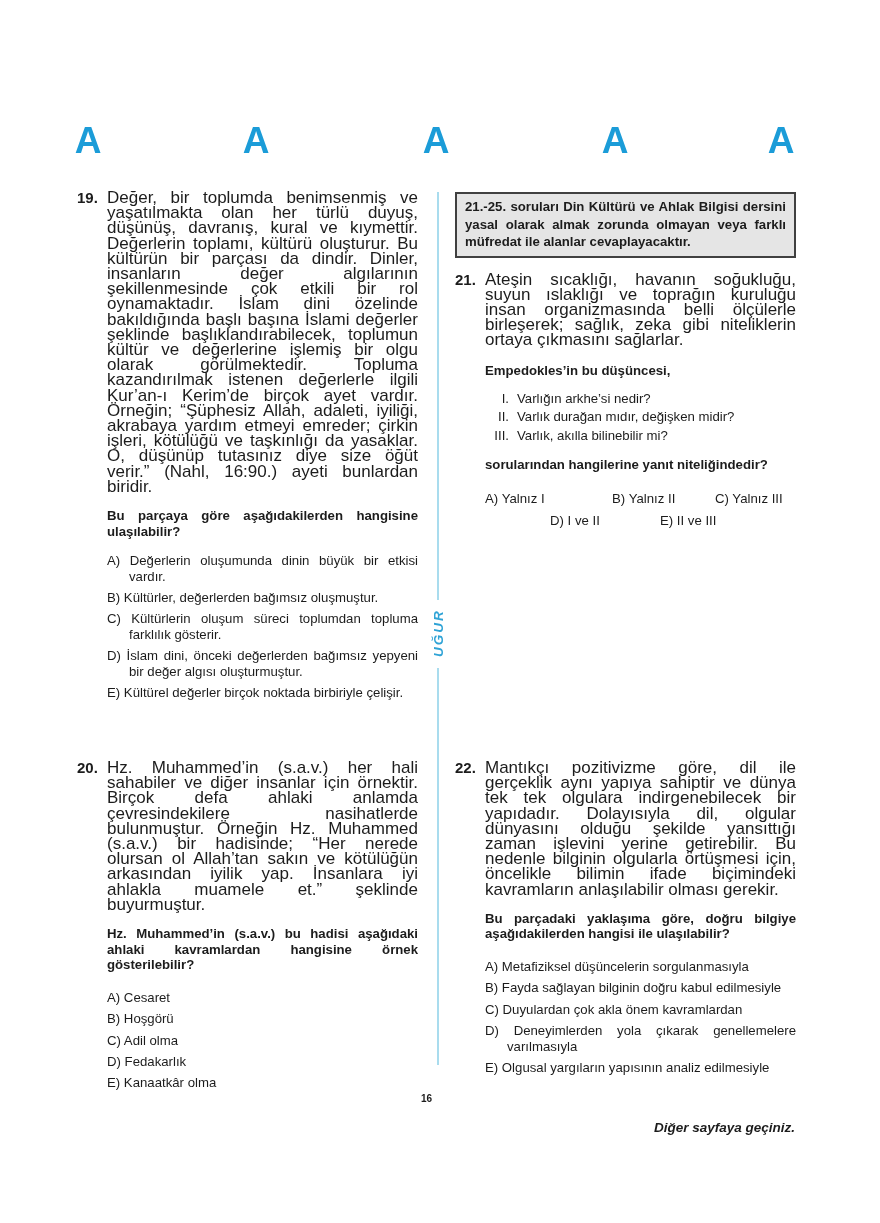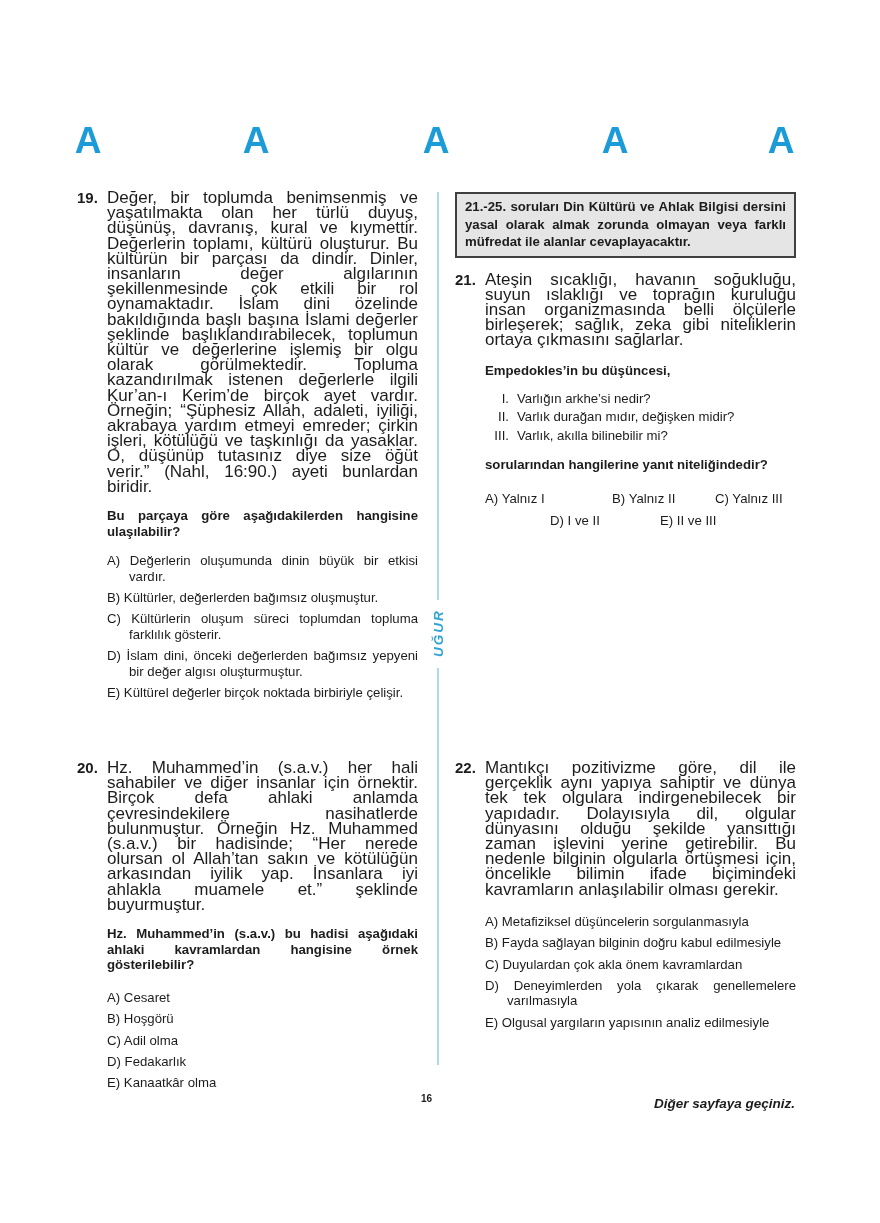--- a/index.html
+++ b/index.html
@@ -53,21 +53,21 @@
   .roman-row { display:flex; margin-bottom:3px; }
   .roman-num { flex:none; width:24px; text-align:right; margin-right:8px; font-size:13.2px; line-height:15.4px; }
   .roman-text { flex:1; font-size:13.2px; line-height:15.4px; }
   .opt-grid-row { position:relative; height:22px; }
   .opt-grid-row .gopt { position:absolute; font-size:13.2px; white-space:nowrap; }
   .footer-pagenum {
     position:absolute; left:421px; top:1093px;
     font-weight:bold; font-size:10px;
   }
   .footer-instruction {
-    position:absolute; right:85px; top:1096px;
+    position:absolute; right:85px; top:1120px;
     font-weight:bold; font-style:italic; font-size:13.5px;
   }
 </style>
 </head>
 <body>
 
 <span class="header-letter" style="left:88px">A</span>
 <span class="header-letter" style="left:256px">A</span>
 <span class="header-letter" style="left:436px">A</span>
 <span class="header-letter" style="left:615px">A</span>
@@ -144,20 +144,21 @@
       </div>
     </div>
   </div>
 </div>
 
 <div class="qblock" style="left:455px; top:760px;">
   <div class="question">
     <div class="qnum">22.</div>
     <div class="qcontent">
       <div class="qbody">Mantıkçı pozitivizme göre, dil ile gerçeklik aynı yapıya sahiptir ve dünya tek tek olgulara indirgenebilecek bir yapıdadır. Dolayısıyla dil, olgular dünyasını olduğu şekilde yansıttığı zaman işlevini yerine getirebilir. Bu nedenle bilginin olgularla örtüşmesi için, öncelikle bilimin ifade biçimindeki kavramların anlaşılabilir olması gerekir.</div>
+      <div class="qstem">Bu parçadaki yaklaşıma göre, doğru bilgiye aşağıdakilerden hangisi ile ulaşılabilir?</div>
       <div class="options" style="margin-top:17px;">
         <div class="option"><span>A)</span> <span>Metafiziksel düşüncelerin sorgulanmasıyla</span></div>
         <div class="option"><span>B)</span> <span>Fayda sağlayan bilginin doğru kabul edilmesiyle</span></div>
         <div class="option"><span>C)</span> <span>Duyulardan çok akla önem kavramlardan</span></div>
         <div class="option"><span>D)</span> <span>Deneyimlerden yola çıkarak genellemelere varılmasıyla</span></div>
         <div class="option"><span>E)</span> <span>Olgusal yargıların yapısının analiz edilmesiyle</span></div>
       </div>
     </div>
   </div>
 </div>

